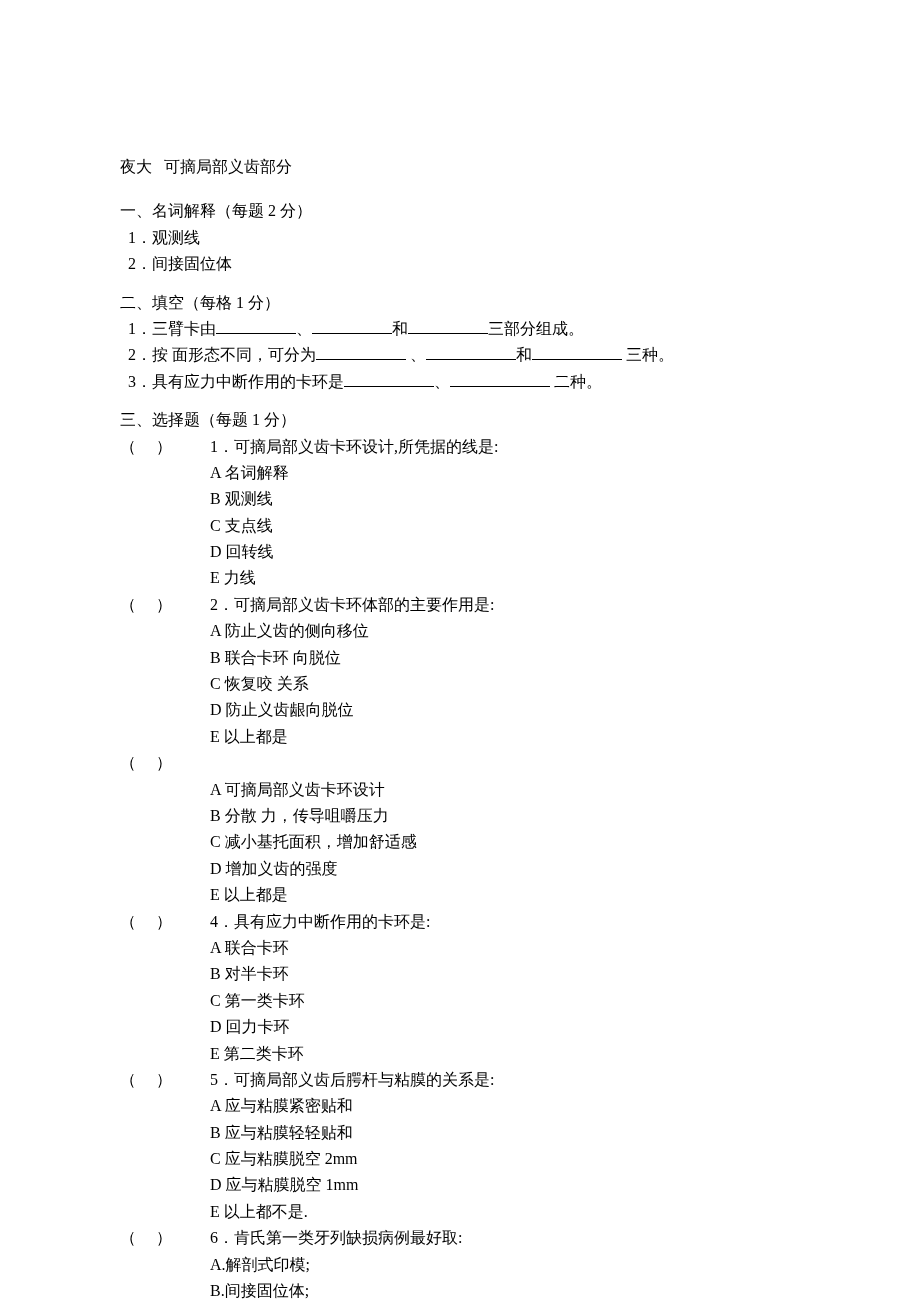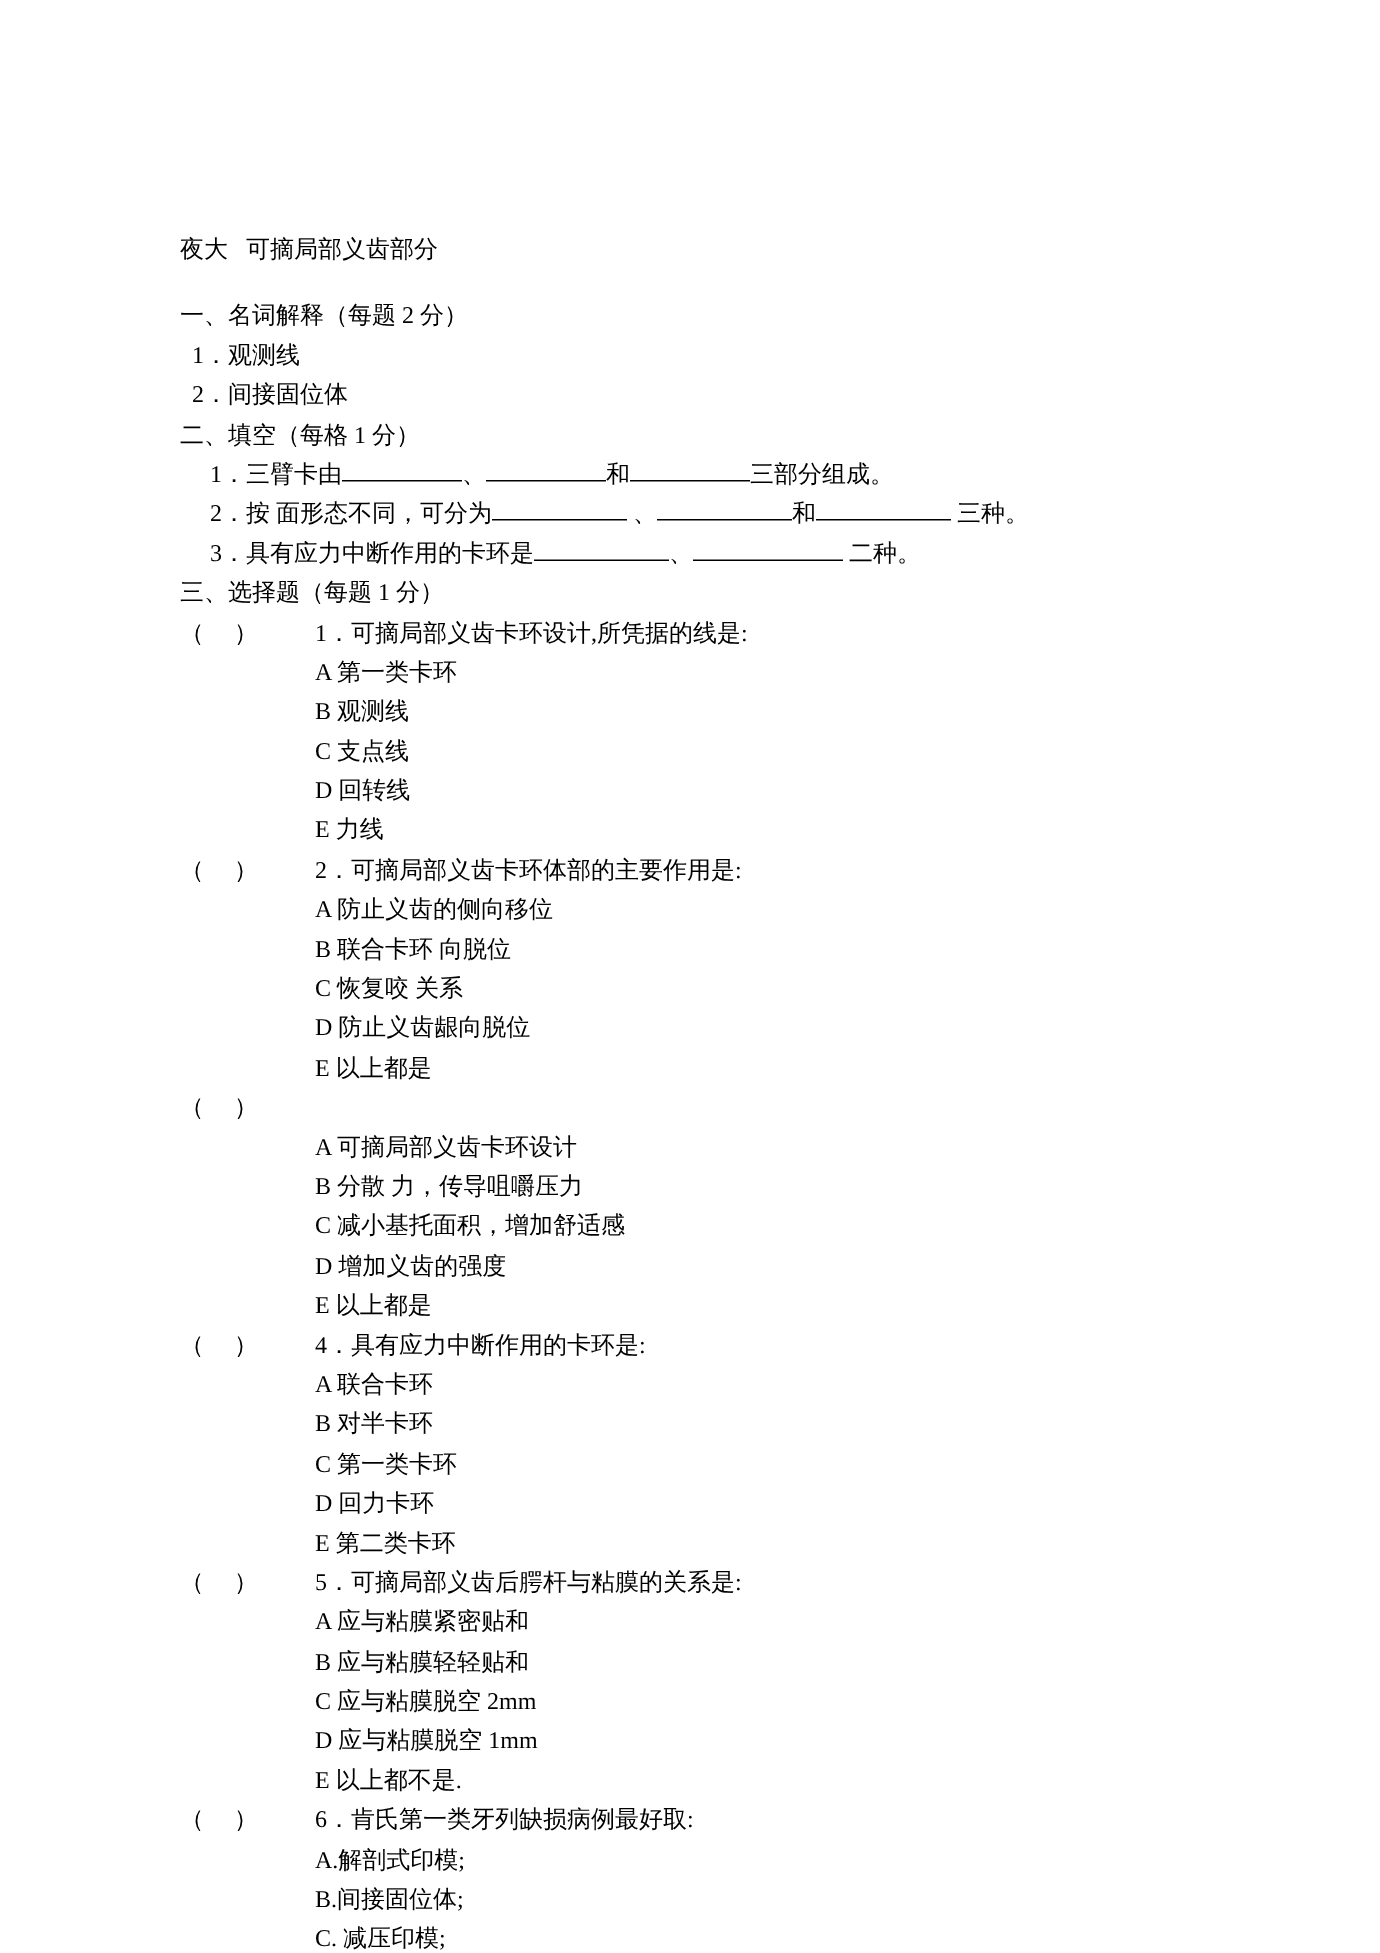--- a/index.html
+++ b/index.html
@@ -15,29 +15,28 @@
     width: 920px;
     min-height: 1302px;
     padding: 120px 120px 60px 120px;
     box-sizing: border-box;
   }
   .title-line {
     margin-bottom: 18px;
     margin-top: 34px;
   }
   .section-heading {
-    margin-top: 0;
+    margin-top: 12px;
     font-family: Liberation Serif, serif;
   }
   .term-item {
     padding-left: 8px;
   }
   .fill-item {
     padding-left: 8px;
-    margin-left: 12px;
   }
   .mc-block {
     display: flex;
     align-items: flex-start;
   }
   .mc-paren {
     width: 90px;
     white-space: pre;
   }
   .mc-body {
@@ -79,21 +78,21 @@
   <div class="fill-item">
     <span>3．</span><span>具有应力中断作用的卡环是</span><span class="blank" style="width:90px"></span><span>、</span><span class="blank" style="width:100px"></span><span>  二种。</span>
   </div>
 
   <div class="section-heading">三、选择题（每题 1 分）</div>
 
   <div class="mc-block">
     <div class="mc-paren">（     ）</div>
     <div class="mc-body">1．可摘局部义齿卡环设计,所凭据的线是:</div>
   </div>
-  <div class="mc-option">A  第一类卡环</div>
+  <div class="mc-option">A  名词解释</div>
   <div class="mc-option">B  观测线</div>
   <div class="mc-option">C  支点线</div>
   <div class="mc-option">D  回转线</div>
   <div class="mc-option">E     力线</div>
 
   <div class="mc-block">
     <div class="mc-paren">（     ）</div>
     <div class="mc-body">2．可摘局部义齿卡环体部的主要作用是:</div>
   </div>
   <div class="mc-option">A 防止义齿的侧向移位</div>

